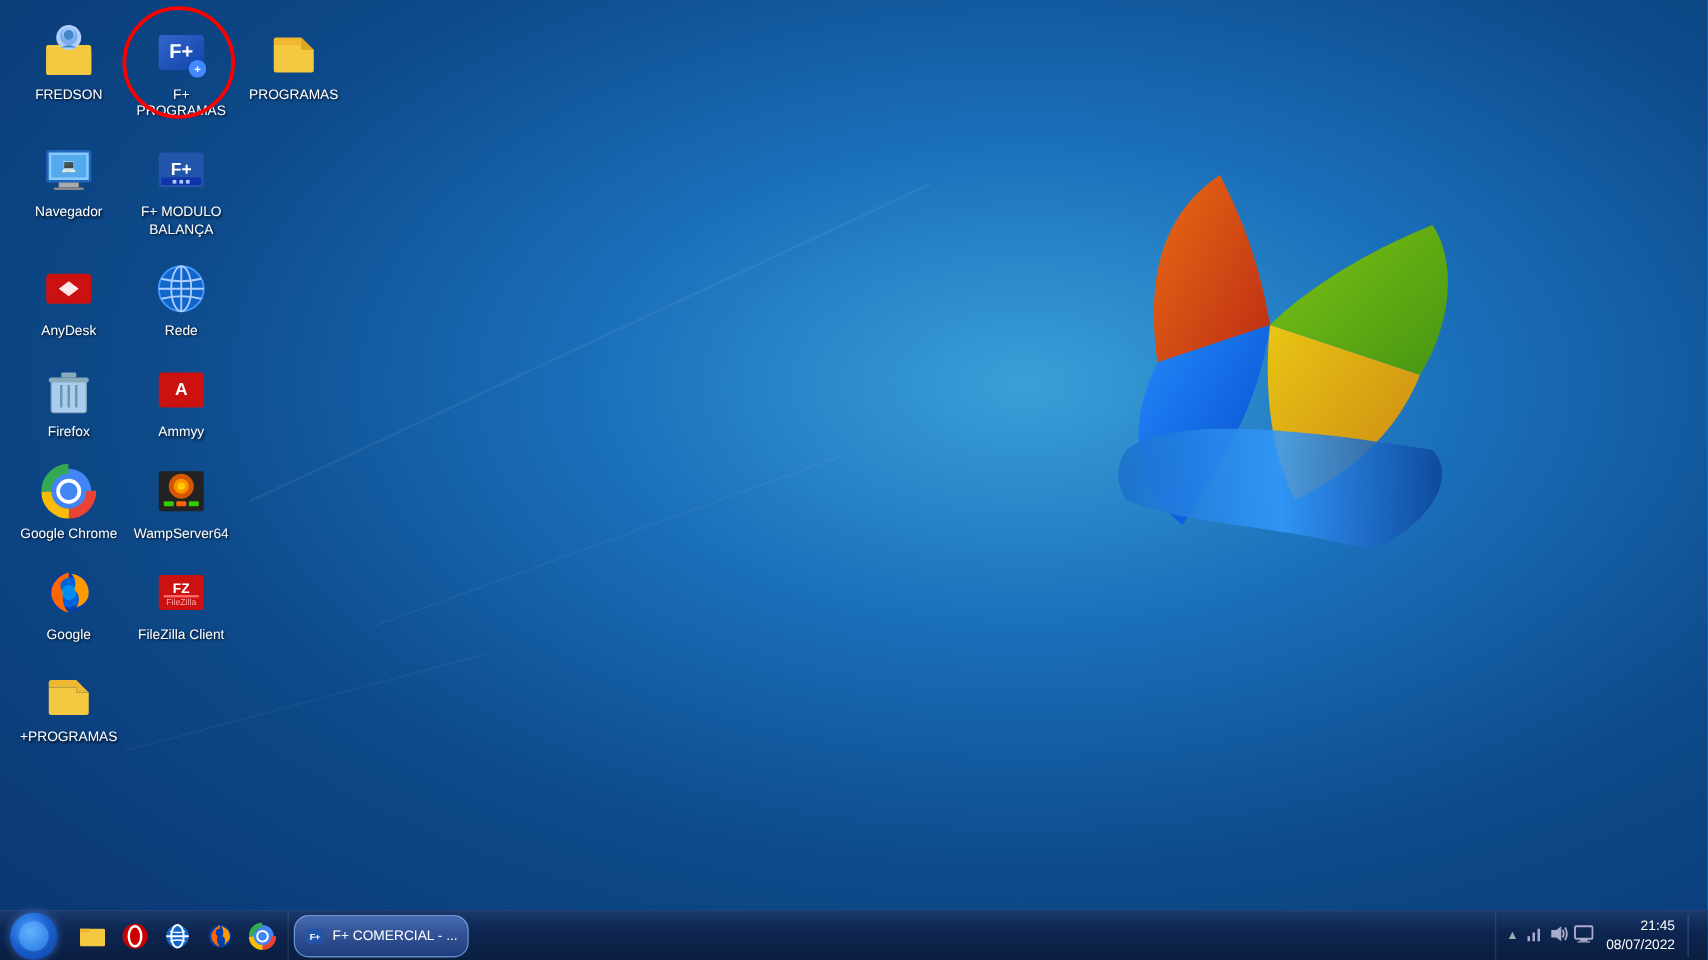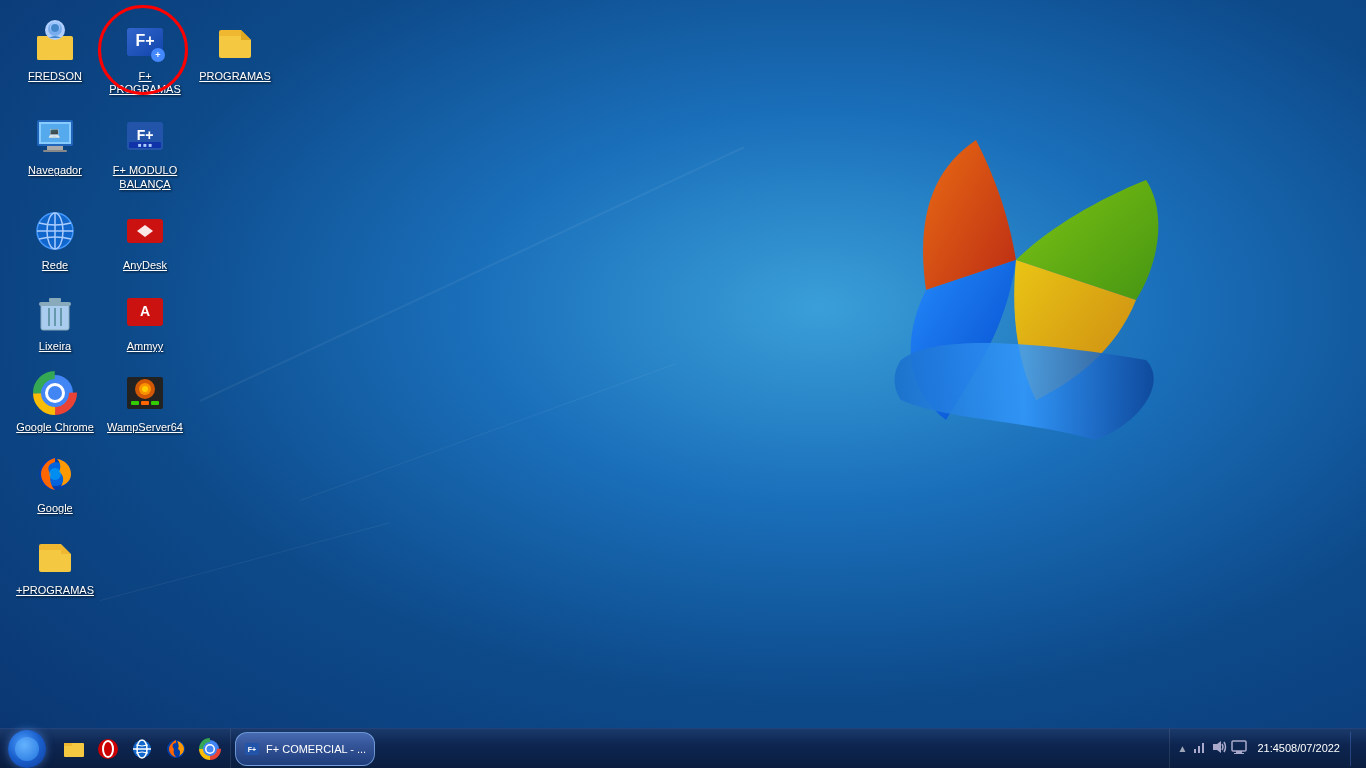--- a/index.html
+++ b/index.html
@@ -60,21 +60,20 @@
       font-size: 36px;
     }
 
     .desktop-icon .icon-label {
       color: white;
       font-size: 11px;
       text-align: center;
       text-shadow: 1px 1px 2px rgba(0,0,0,0.8);
       line-height: 1.2;
       word-break: break-word;
-      text-decoration: underline;
     }
 
     
     .highlight-circle {
       position: absolute;
       top: 5px;
       left: 98px;
       width: 90px;
       height: 90px;
       border: 3px solid red;
@@ -199,21 +198,21 @@
     }
 
     .tray-arrow {
       font-size: 10px;
       color: rgba(255,255,255,0.6);
       cursor: pointer;
     }
 
     .clock {
       display: flex;
-      flex-direction: row;
+      flex-direction: column;
       align-items: flex-end;
       color: white;
       font-size: 11px;
       line-height: 1.3;
       padding: 0 6px;
       cursor: pointer;
     }
 
     .show-desktop {
       width: 8px;
@@ -363,56 +362,56 @@
         </div>
         <span class="icon-label">F+ MODULO BALANÇA</span>
       </div>
     </div>
 
     <div class="icon-row">
 
       <div class="desktop-icon">
         <div class="icon-img">
           <svg width="44" height="44" viewBox="0 0 44 44">
+            <rect x="4" y="10" width="36" height="24" rx="3" fill="#cc1111"></rect>
+            <polygon points="22,16 30,22 22,28 14,22" fill="white" opacity="0.9"></polygon>
+          </svg>
+        </div>
+        <span class="icon-label">AnyDesk</span>
+      </div>
+
+      <div class="desktop-icon">
+        <div class="icon-img">
+          <svg width="44" height="44" viewBox="0 0 44 44">
             <circle cx="22" cy="22" r="18" fill="#1166cc" stroke="#4499ff" stroke-width="1.5"></circle>
             <ellipse cx="22" cy="22" rx="8" ry="18" fill="none" stroke="#aaccff" stroke-width="1.5"></ellipse>
             <line x1="4" y1="22" x2="40" y2="22" stroke="#aaccff" stroke-width="1.5"></line>
             <line x1="22" y1="4" x2="22" y2="40" stroke="#aaccff" stroke-width="1.5"></line>
             <path d="M6 14 Q22 18 38 14" fill="none" stroke="#aaccff" stroke-width="1.5"></path>
             <path d="M6 30 Q22 26 38 30" fill="none" stroke="#aaccff" stroke-width="1.5"></path>
           </svg>
         </div>
         <span class="icon-label">Rede</span>
       </div>
-
-      <div class="desktop-icon">
-        <div class="icon-img">
-          <svg width="44" height="44" viewBox="0 0 44 44">
-            <rect x="4" y="10" width="36" height="24" rx="3" fill="#cc1111"></rect>
-            <polygon points="22,16 30,22 22,28 14,22" fill="white" opacity="0.9"></polygon>
-          </svg>
-        </div>
-        <span class="icon-label">AnyDesk</span>
-      </div>
     </div>
 
     <div class="icon-row">
 
       <div class="desktop-icon">
         <div class="icon-img">
           <svg width="44" height="44" viewBox="0 0 44 44">
             <rect x="8" y="14" width="28" height="26" rx="2" fill="#aaccee" stroke="#8aaabb" stroke-width="1"></rect>
             <rect x="6" y="12" width="32" height="4" rx="2" fill="#88aabb"></rect>
             <rect x="16" y="8" width="12" height="4" rx="1" fill="#88aabb"></rect>
             <line x1="16" y1="18" x2="16" y2="36" stroke="#6699aa" stroke-width="2"></line>
             <line x1="22" y1="18" x2="22" y2="36" stroke="#6699aa" stroke-width="2"></line>
             <line x1="28" y1="18" x2="28" y2="36" stroke="#6699aa" stroke-width="2"></line>
           </svg>
         </div>
-        <span class="icon-label">Lixeira</span>
+        <span class="icon-label">Firefox</span>
       </div>
 
       <div class="desktop-icon">
         <div class="icon-img">
           <svg width="44" height="44" viewBox="0 0 44 44">
             <rect x="4" y="8" width="36" height="28" rx="3" fill="#cc1111"></rect>
             <text x="22" y="26" text-anchor="middle" font-size="14" font-weight="bold" fill="white" font-family="Arial">A</text>
           </svg>
         </div>
         <span class="icon-label">Ammyy</span>
@@ -460,20 +459,31 @@
             <circle cx="22" cy="22" r="16" fill="#003eaa"></circle>
             <circle cx="22" cy="22" r="12" fill="#0063dd"></circle>
             <path d="M22 6 C14 8 8 15 8 22 C8 30 15 37 22 38 C18 34 16 28 18 22 C14 18 14 12 22 10 Z" fill="#ff6600"></path>
             <path d="M38 22 C38 14 32 8 24 7 C28 11 28 16 26 20 C30 22 32 28 28 34 C34 32 38 28 38 22 Z" fill="#ff9900"></path>
             <circle cx="22" cy="22" r="6" fill="#00aaff" opacity="0.6"></circle>
           </svg>
         </div>
         <span class="icon-label">Google</span>
       </div>
 
+      <div class="desktop-icon">
+        <div class="icon-img">
+          <svg width="44" height="44" viewBox="0 0 44 44">
+            <rect x="4" y="8" width="36" height="28" rx="2" fill="#cc1111"></rect>
+            <text x="22" y="22" text-anchor="middle" font-size="11" font-weight="bold" fill="white" font-family="Arial">FZ</text>
+            <rect x="8" y="24" width="28" height="2" fill="#ff6666"></rect>
+            <text x="22" y="32" text-anchor="middle" font-size="7" fill="#ffaaaa" font-family="Arial">FileZilla</text>
+          </svg>
+        </div>
+        <span class="icon-label">FileZilla Client</span>
+      </div>
     </div>
 
     <div class="icon-row">
 
 
       <div class="desktop-icon">
         <div class="icon-img">
           <svg width="44" height="44" viewBox="0 0 44 44">
             <path d="M6 16 L6 36 Q6 38 8 38 L36 38 Q38 38 38 36 L38 20 L28 20 L28 16 Z" fill="#f5c842"></path>
             <path d="M6 16 L28 16 L28 20 L38 20 L36 18 L28 10 L8 10 Q6 10 6 12 Z" fill="#f0b830"></path>

